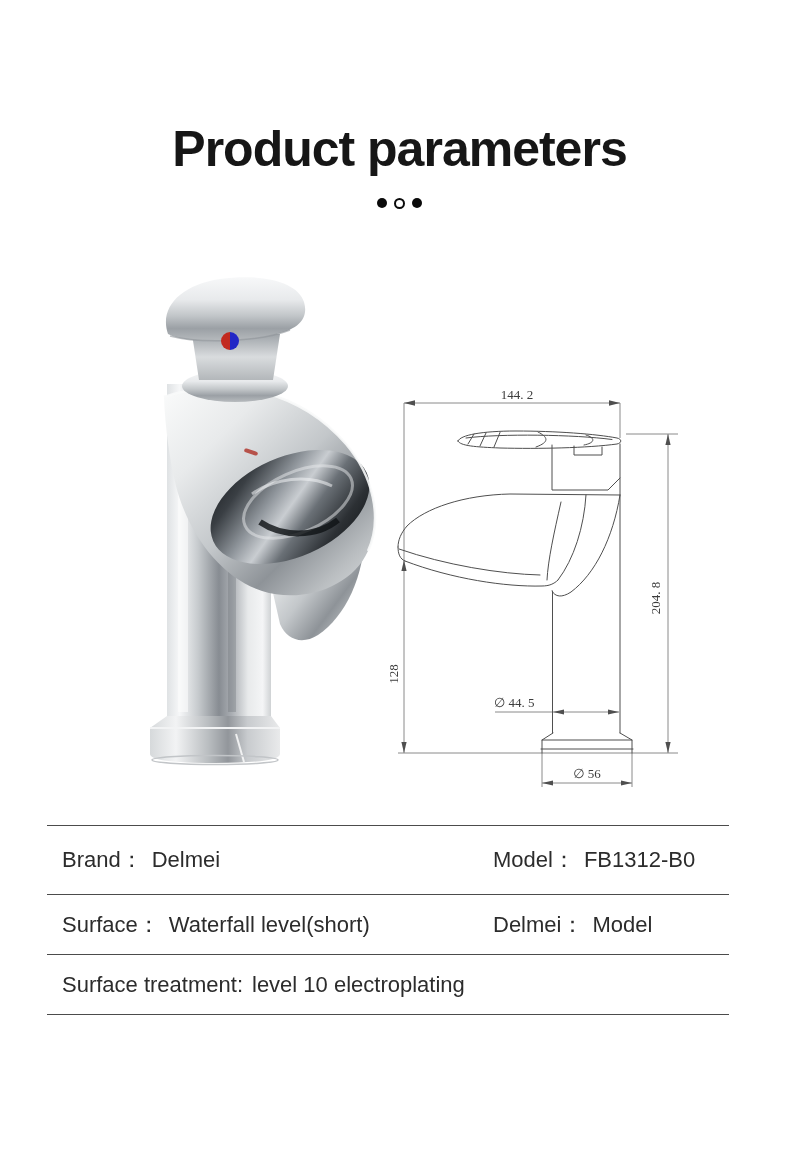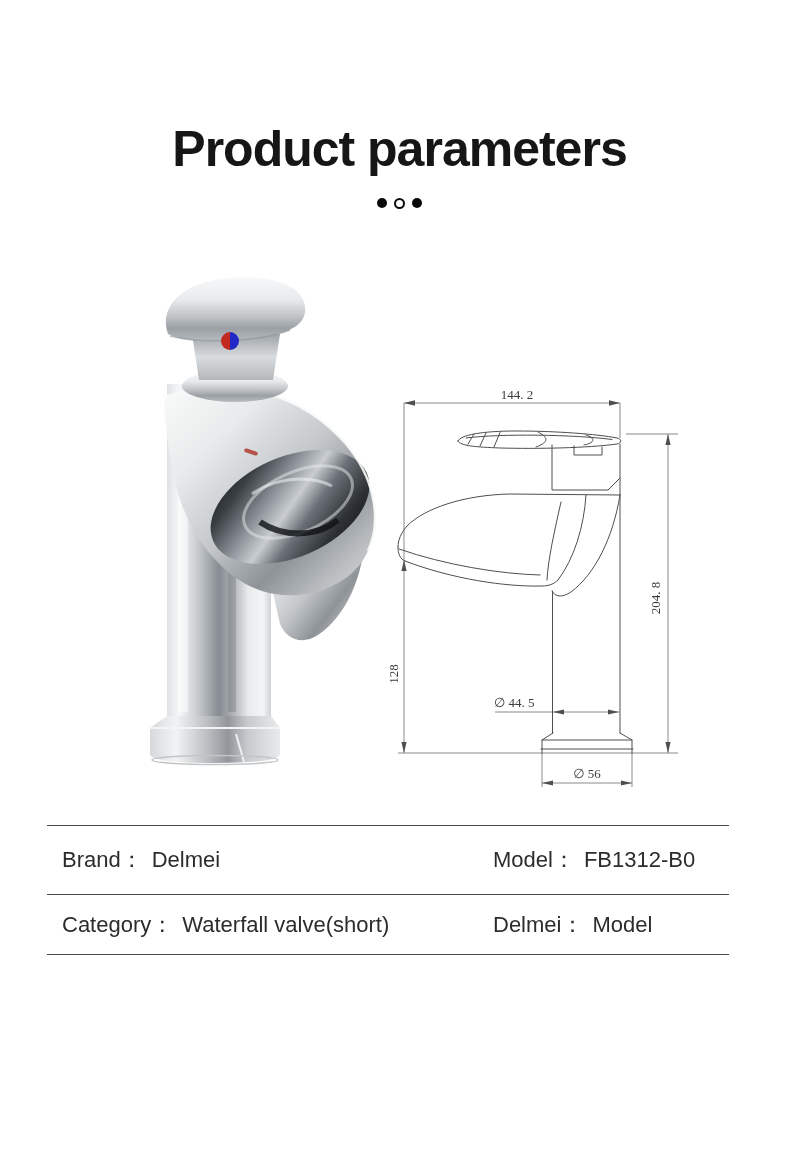--- a/index.html
+++ b/index.html
@@ -219,25 +219,30 @@
       </div>
       <div class="cell c2">
         <span>Model</span>
           <span>：</span>
           <span class="value">FB1312-B0</span>
       </div>
     </div>
 
     <div class="spec-row">
       <div class="cell c1">
-        <span>Category</span><span>：</span><span class="value">Waterfall valve(short)</span>
+        <span>Surface</span><span>：</span><span class="value">Waterfall level(short)</span>
       </div>
       <div class="cell c2">
         <span>Delmei</span>
           <span>：</span>
           <span class="value">Model</span>
       </div>
     </div>
 
 
+    <div class="spec-row">
+      <div class="cell c1">
+        <span>Surface treatment</span><span>:</span><span class="value">level 10 electroplating</span>
+      </div>
+    </div>
 
   </div>
 </div>
 
 </body></html>

